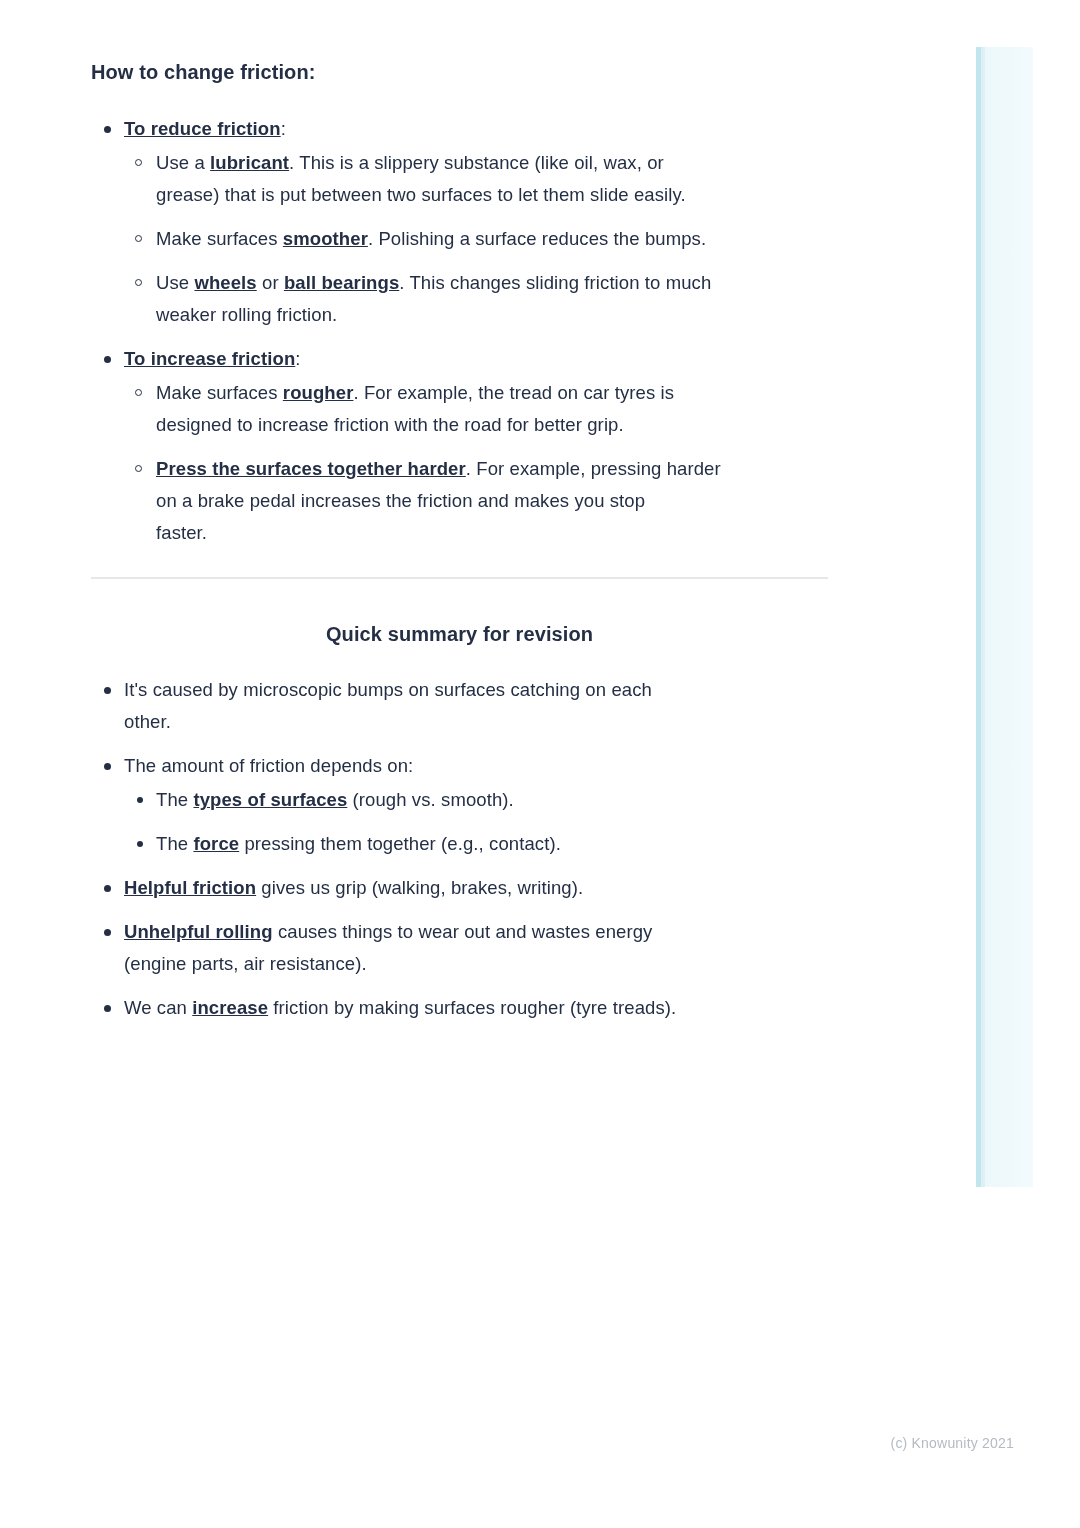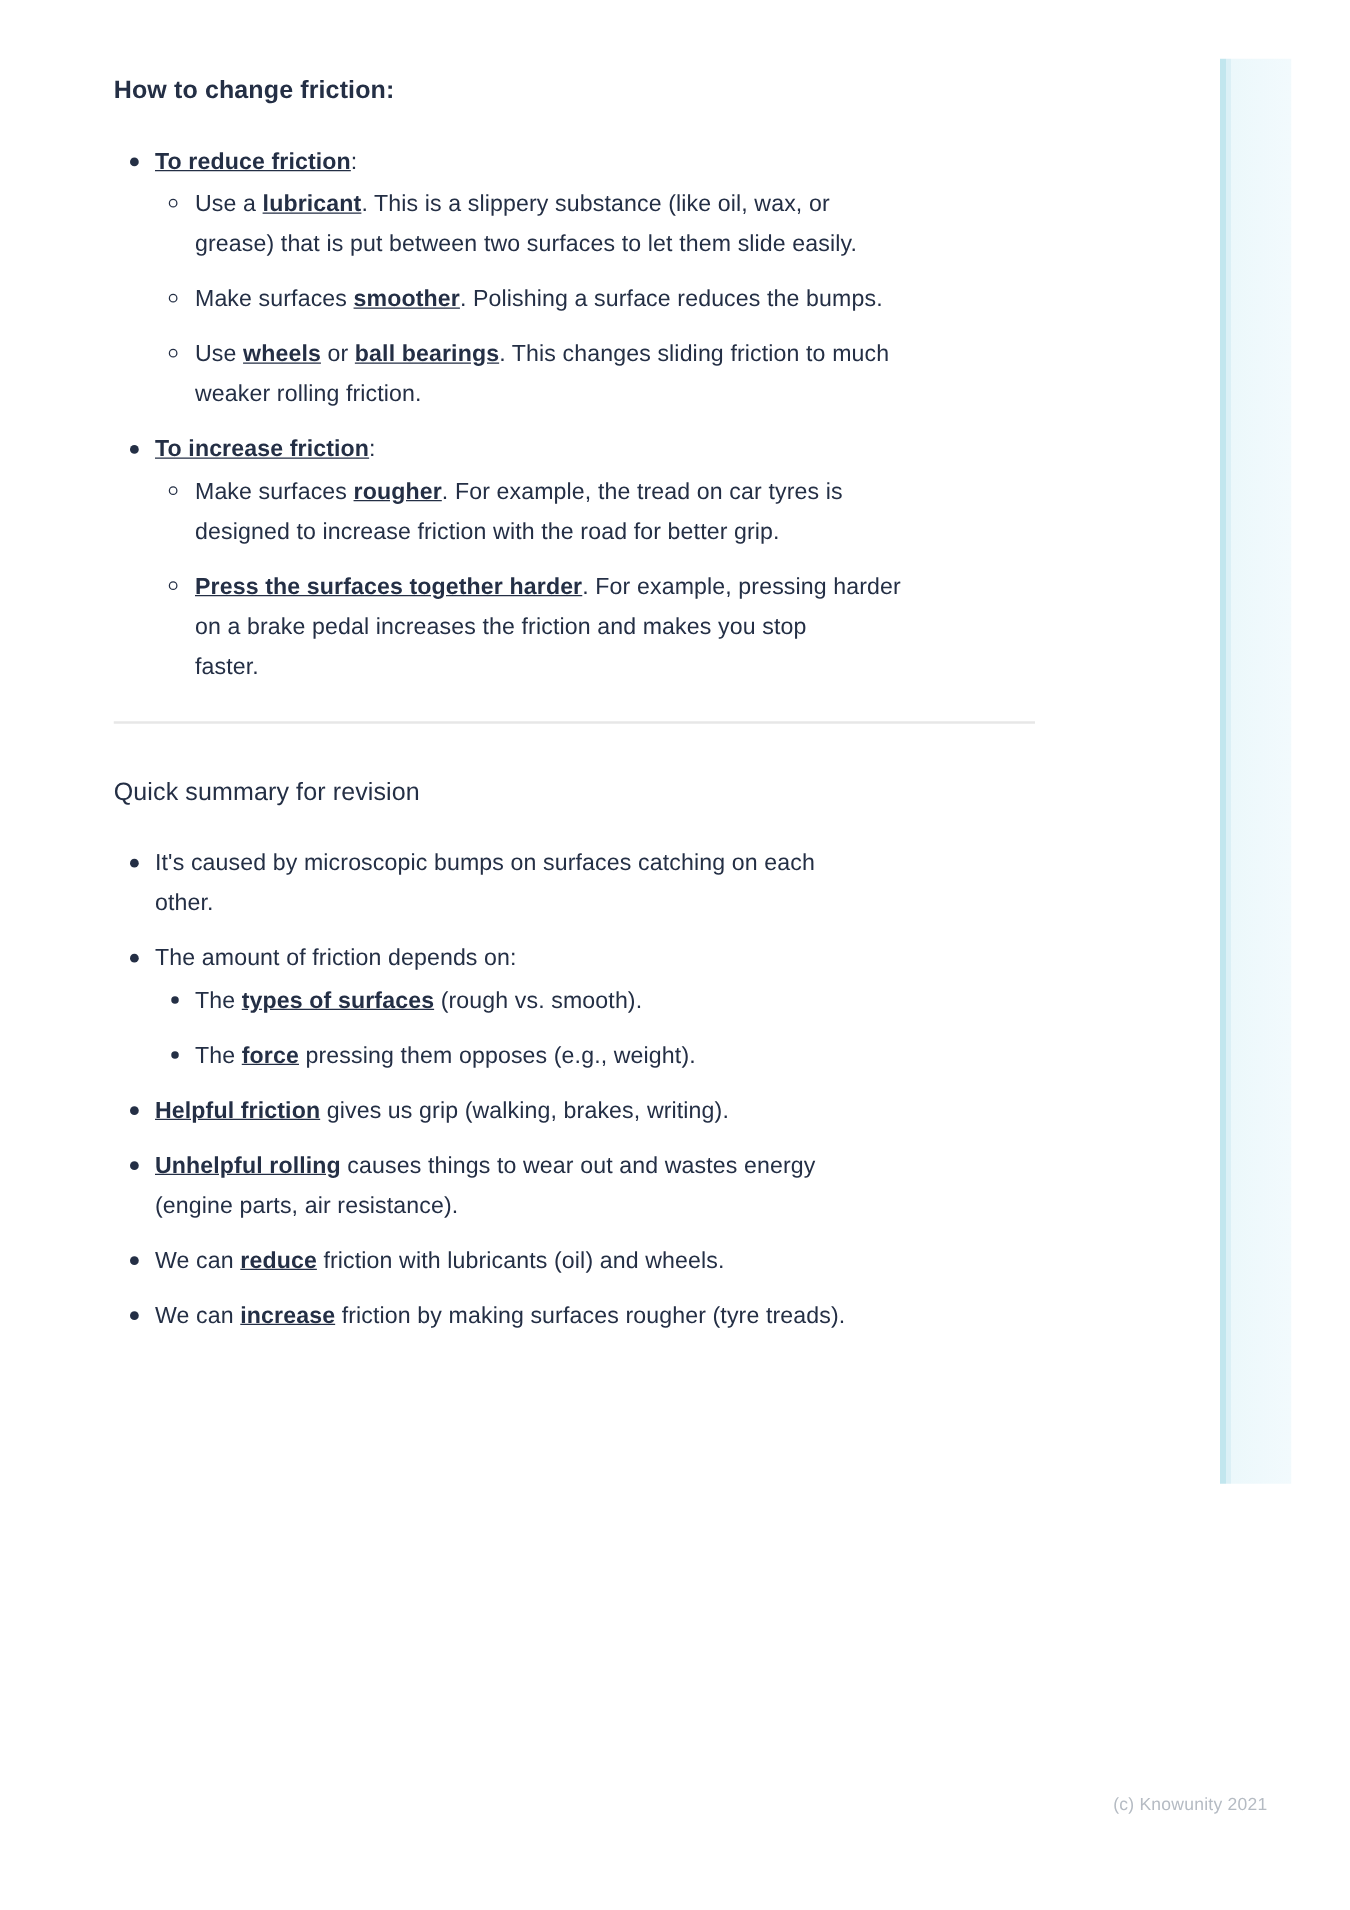--- a/index.html
+++ b/index.html
@@ -27,22 +27,22 @@
       var(--bar-fill) 9px,var(--bar-fill-light) 100%);
   }
   .content{
     position:absolute;left:91px;top:58px;width:737px;
   }
   .section-heading{
     font-size:20px;font-weight:700;line-height:28px;color:var(--text);
     margin-bottom:27px;letter-spacing:.1px;
   }
   .summary-heading{
-    font-size:20px;font-weight:400;line-height:32px;color:var(--text);
-    margin-bottom:24px;letter-spacing:.1px;
+    font-size:20px;font-weight:700;line-height:32px;color:var(--text);
+    margin-bottom:24px;letter-spacing:.1px;text-align:center;
   }
   .txt{
     font-size:18.5px;line-height:32px;letter-spacing:.1px;
     white-space:pre-line;color:var(--text);
   }
   .txt strong{font-weight:700;text-decoration:underline;}
   .li{position:relative;margin-bottom:12px;}
   .li.lvl1{padding-left:33px;}
   .li.lvl2{padding-left:32px;}
   .li.m-disc::before{
@@ -117,33 +117,30 @@
         <p class="txt"><span>It's caused by microscopic bumps on surfaces catching on each
 other.</span></p>
       </div>
       <div class="li lvl1 m-disc">
         <p class="txt"><span>The amount of friction depends on:</span></p>
         <div class="sublist">
           <div class="li lvl2 m-disc-sm">
             <p class="txt"><span>The </span><strong>types of surfaces</strong><span> (rough vs. smooth).</span></p>
           </div>
           <div class="li lvl2 m-disc-sm">
-            <p class="txt"><span>The </span><strong>force</strong><span> pressing them opposes (e.g., weight).</span></p>
+            <p class="txt"><span>The </span><strong>force</strong><span> pressing them together (e.g., contact).</span></p>
           </div>
         </div>
       </div>
       <div class="li lvl1 m-disc">
         <p class="txt"><strong>Helpful friction</strong><span> gives us grip (walking, brakes, writing).</span></p>
       </div>
       <div class="li lvl1 m-disc">
         <p class="txt"><strong>Unhelpful rolling</strong><span> causes things to wear out and wastes energy
 (engine parts, air resistance).</span></p>
-      </div>
-      <div class="li lvl1 m-disc">
-        <p class="txt"><span>We can </span><strong>reduce</strong><span> friction with lubricants (oil) and wheels.</span></p>
       </div>
       <div class="li lvl1 m-disc">
         <p class="txt"><span>We can </span><strong>increase</strong><span> friction by making surfaces rougher (tyre treads).</span></p>
       </div>
     </div>
 </main>
 
 <footer class="footer">
   <span>(c) Knowunity 2021</span>
 </footer>

